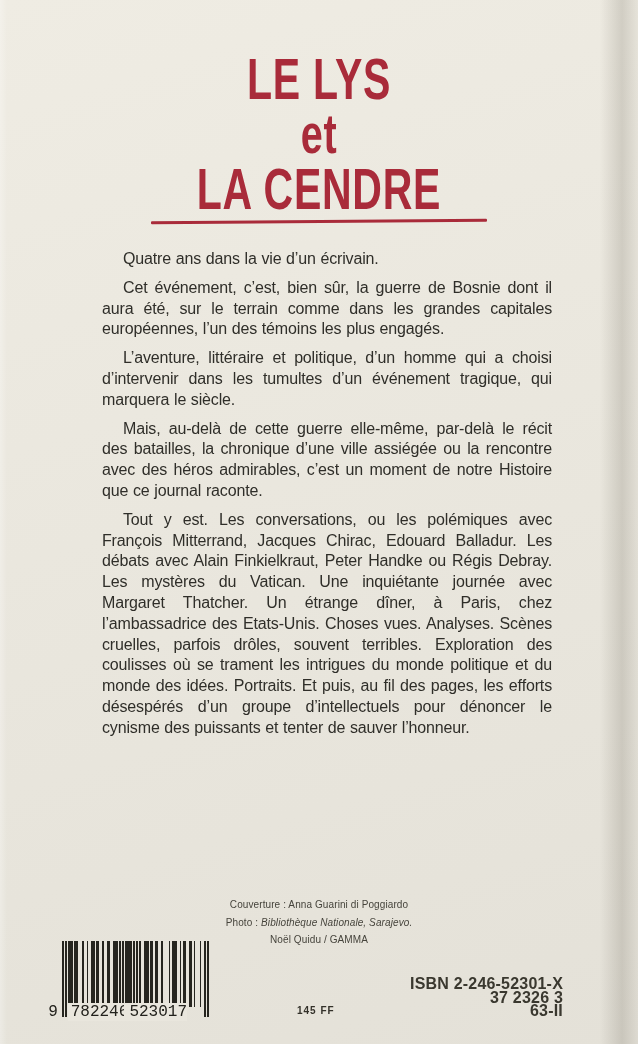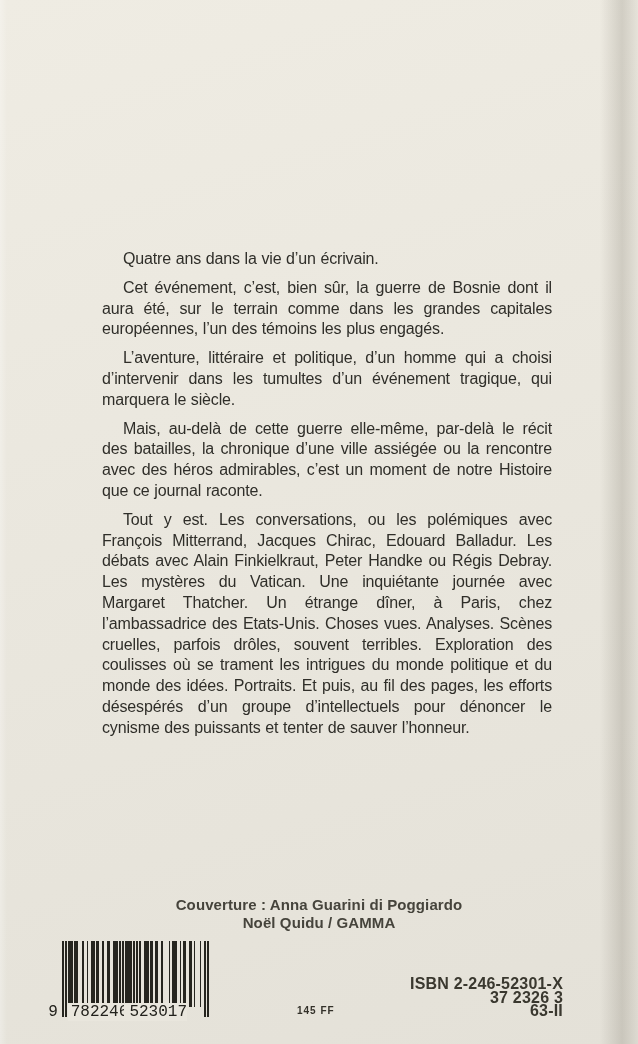--- a/index.html
+++ b/index.html
@@ -50,21 +50,21 @@
     letter-spacing:-.15px;word-spacing:.4px;
     color:var(--ink);
   }
   .blurb p{margin:0;text-indent:21px;}
   .blurb p + p{margin-top:8px;}
 
   
   .credits{
     position:absolute;top:896px;left:0;width:100%;
     text-align:center;
-    font-size:15px;font-weight:700;line-height:17.5px;
+    font-size:10px;font-weight:400;line-height:17.5px;
     color:#46443c;letter-spacing:.1px;
   }
   .credits .label{margin-right:3px;}
   .credits .ital{font-style:italic;}
 
   
   .barcode{position:absolute;left:62px;top:941px;width:147px;height:86px;}
   .barcode svg{position:absolute;left:0;top:0;display:block;}
   .bc-digit{
     position:absolute;
@@ -85,31 +85,40 @@
     text-align:right;
     font-size:16px;font-weight:700;line-height:13.5px;
     color:#3a382f;letter-spacing:.2px;
   }
 </style>
 </head>
 <body>
 
 <div class="page">
 
+  <header class="title-block">
+    <div class="title-line big">LE LYS</div>
+    <div class="title-line mid">et</div>
+    <div class="title-line big">LA CENDRE</div>
+    <div class="title-rule"></div>
+  </header>
 
   <main class="blurb">
     <p>Quatre ans dans la vie d’un écrivain.</p>
     <p>Cet événement, c’est, bien sûr, la guerre de Bosnie dont il aura été, sur le terrain comme dans les grandes capitales européennes, l’un des témoins les plus engagés.</p>
     <p>L’aventure, littéraire et politique, d’un homme qui a choisi d’intervenir dans les tumultes d’un événement tragique, qui marquera le siècle.</p>
     <p>Mais, au-delà de cette guerre elle-même, par-delà le récit des batailles, la chronique d’une ville assiégée ou la rencontre avec des héros admirables, c’est un moment de notre Histoire que ce journal raconte.</p>
     <p>Tout y est. Les conversations, ou les polémiques avec François Mitterrand, Jacques Chirac, Edouard Balladur. Les débats avec Alain Finkielkraut, Peter Handke ou Régis Debray. Les mystères du Vatican. Une inquiétante journée avec Margaret Thatcher. Un étrange dîner, à Paris, chez l’ambassadrice des Etats-Unis. Choses vues. Analyses. Scènes cruelles, parfois drôles, souvent terribles. Exploration des coulisses où se trament les intrigues du monde politique et du monde des idées. Portraits. Et puis, au fil des pages, les efforts désespérés d’un groupe d’intellectuels pour dénoncer le cynisme des puissants et tenter de sauver l’honneur.</p>
   </main>
 
   <section class="credits">
     <div class="credit-line">Couverture : Anna Guarini di Poggiardo</div>
+    <div class="credit-line">
+      <span class="label">Photo :</span><span class="ital">Bibliothèque Nationale, Sarajevo.</span>
+    </div>
     <div class="credit-line">Noël Quidu / GAMMA</div>
   </section>
 
   <footer>
     <div class="barcode">
       <svg id="barcode-svg" width="147" height="78" viewBox="0 0 147 78" shape-rendering="crispEdges">
           <g fill="#26251f">
             <rect x="0.00" y="0" width="1.57" height="76"></rect>
             <rect x="3.09" y="0" width="1.57" height="76"></rect>
             <rect x="6.19" y="0" width="1.57" height="66"></rect>

